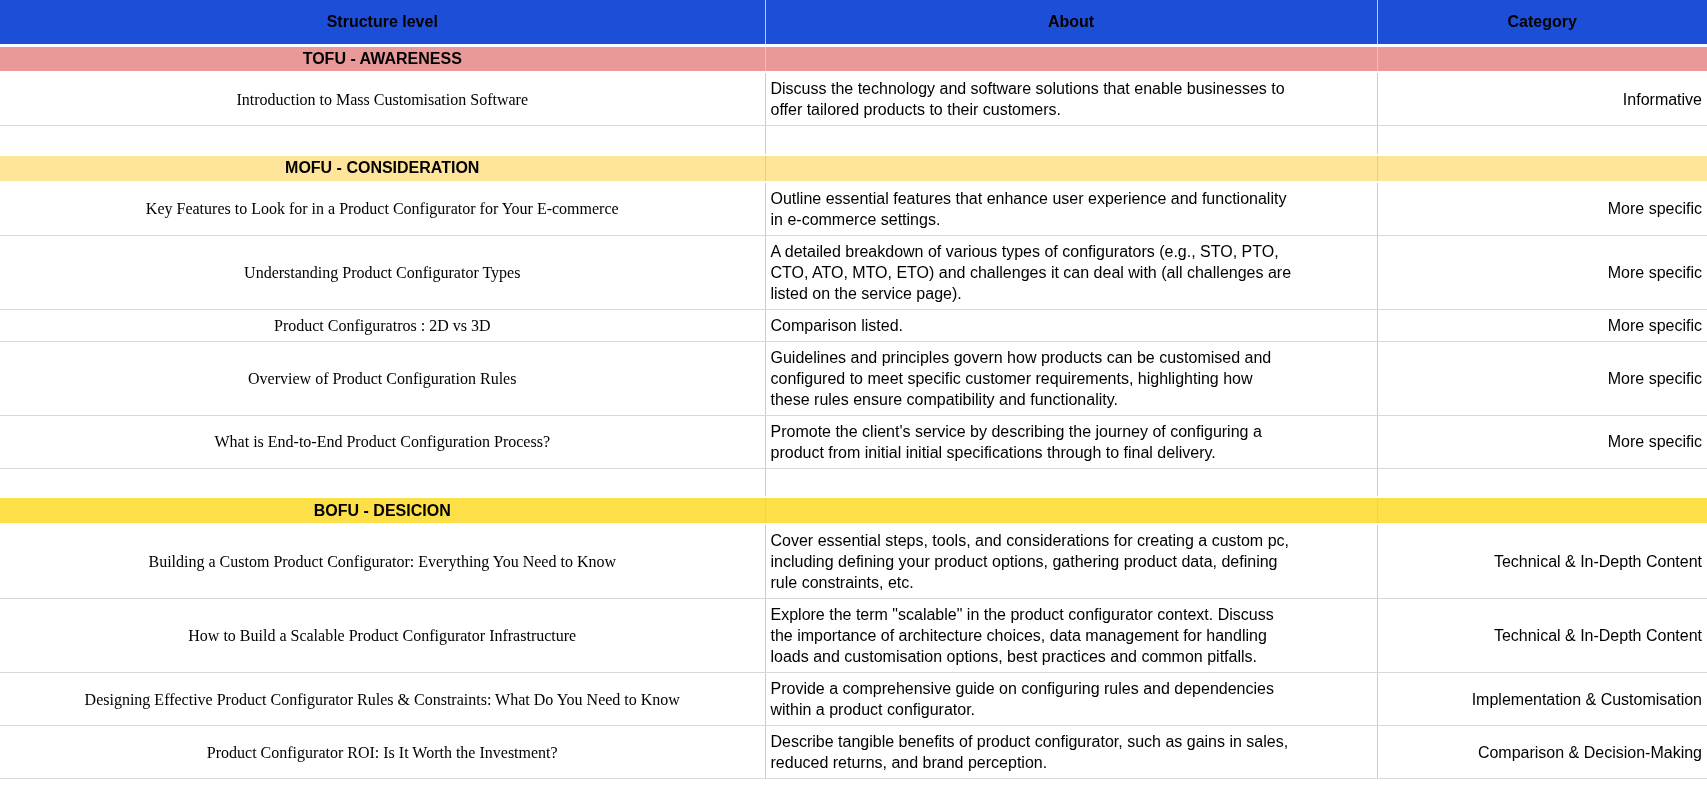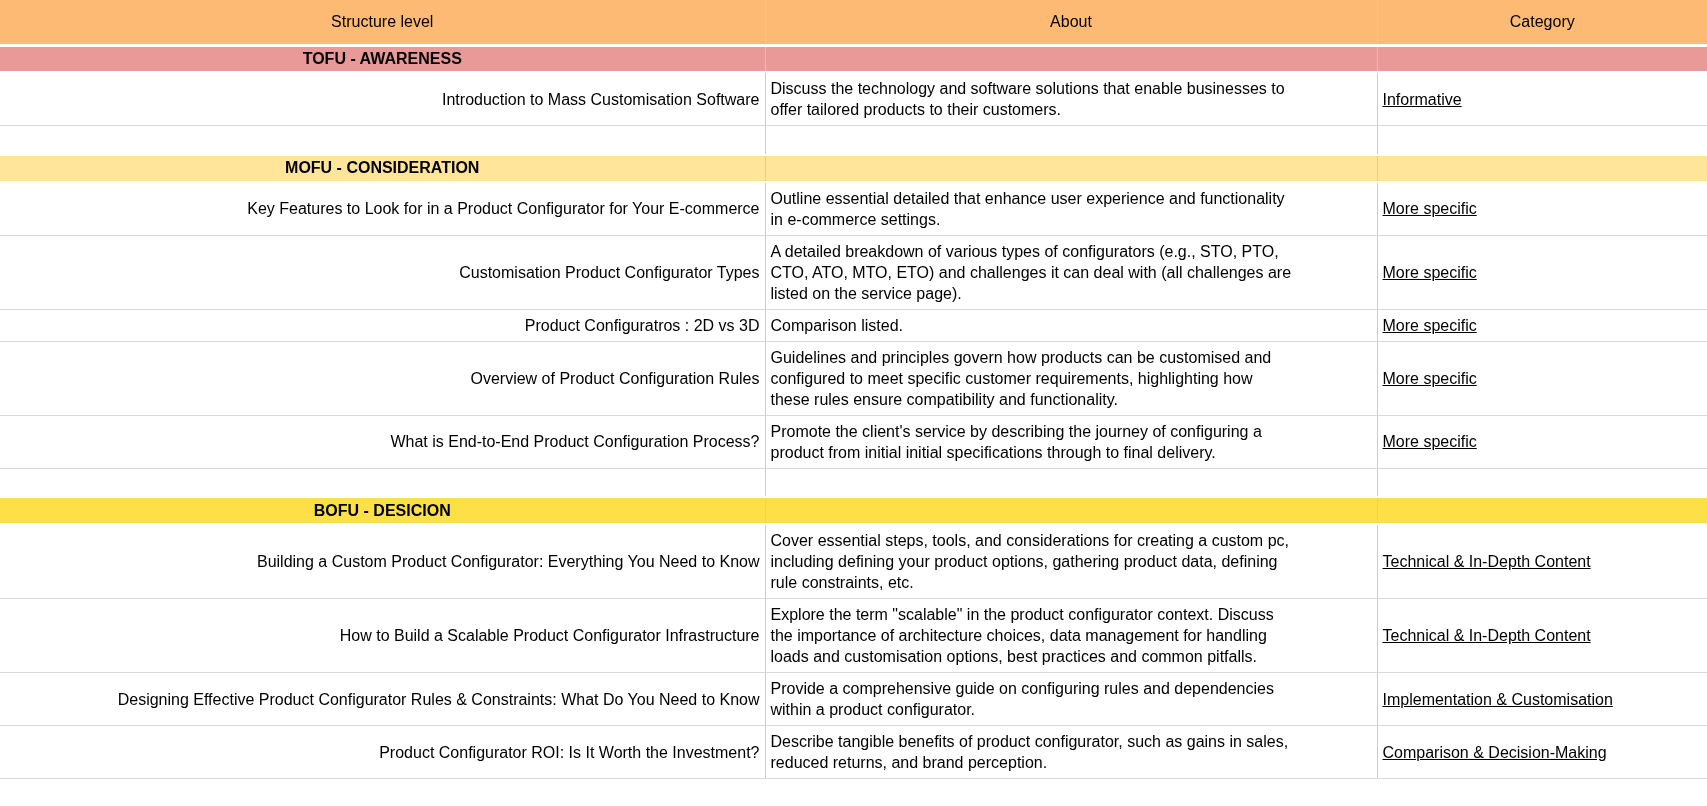--- a/index.html
+++ b/index.html
@@ -19,44 +19,44 @@
     table-layout: fixed;
     font-size: 16px;
     color: #000;
   }
 
   col.c1 { width: 765px; }
   col.c2 { width: 612px; }
   col.c3 { width: 330px; }
 
   th.col-header {
-    background: #fdba74;
+    background: #1d4ed8;
     height: 45px;
-    font-weight: normal;
+    font-weight: bold;
     font-size: 16px;
     text-align: center;
     vertical-align: middle;
     border-bottom: 3px solid #ffffff;
   }
 
   th:first-child, td:first-child { border-right: 1px solid #cccccc; }
   th:nth-child(2), td:nth-child(2) { border-right: 1px solid #cccccc; }
 
   td { vertical-align: middle; }
 
   tr.data-row td {
     border-bottom: 1px solid #d9d9d9;
     padding: 5px 5px;
     line-height: 21px;
   }
 
-  td.col-structure { text-align: right; white-space: nowrap; overflow: hidden; }
+  td.col-structure { text-align: center; white-space: nowrap; overflow: hidden; font-family: Liberation Serif, serif; }
   td.col-about { text-align: left; }
   td.col-about .about-text { max-width: 525px; }
-  td.col-category { text-align: left; text-decoration: underline; }
+  td.col-category { text-align: right; }
 
   tr.section-row td {
     height: 27px;
     border-top: 2px solid #ffffff;
     border-bottom: 2px solid #ffffff;
   }
   tr.section-row td.section-title {
     text-align: center;
     font-weight: bold;
     font-size: 16px;
@@ -103,26 +103,26 @@
           <td></td>
         </tr>
         <tr class="section-row" style="background: rgb(255, 229, 153);">
           <td class="section-title">MOFU - CONSIDERATION</td>
           <td></td>
           <td></td>
         </tr>
         <tr class="data-row">
           <td class="col-structure"><span>Key Features to Look for in a Product Configurator for Your E-commerce</span></td>
           <td class="col-about">
-            <div class="about-text">Outline essential detailed that enhance user experience and functionality in e-commerce settings.</div>
+            <div class="about-text">Outline essential features that enhance user experience and functionality in e-commerce settings.</div>
           </td>
           <td class="col-category"><span>More specific</span></td>
         </tr>
         <tr class="data-row">
-          <td class="col-structure"><span>Customisation Product Configurator Types</span></td>
+          <td class="col-structure"><span>Understanding Product Configurator Types</span></td>
           <td class="col-about">
             <div class="about-text">A detailed breakdown of various types of configurators (e.g., STO, PTO, CTO, ATO, MTO, ETO) and challenges it can deal with (all challenges are listed on the service page).</div>
           </td>
           <td class="col-category"><span>More specific</span></td>
         </tr>
         <tr class="data-row">
           <td class="col-structure"><span>Product Configuratros : 2D vs 3D</span></td>
           <td class="col-about">
             <div class="about-text">Comparison listed.</div>
           </td>

